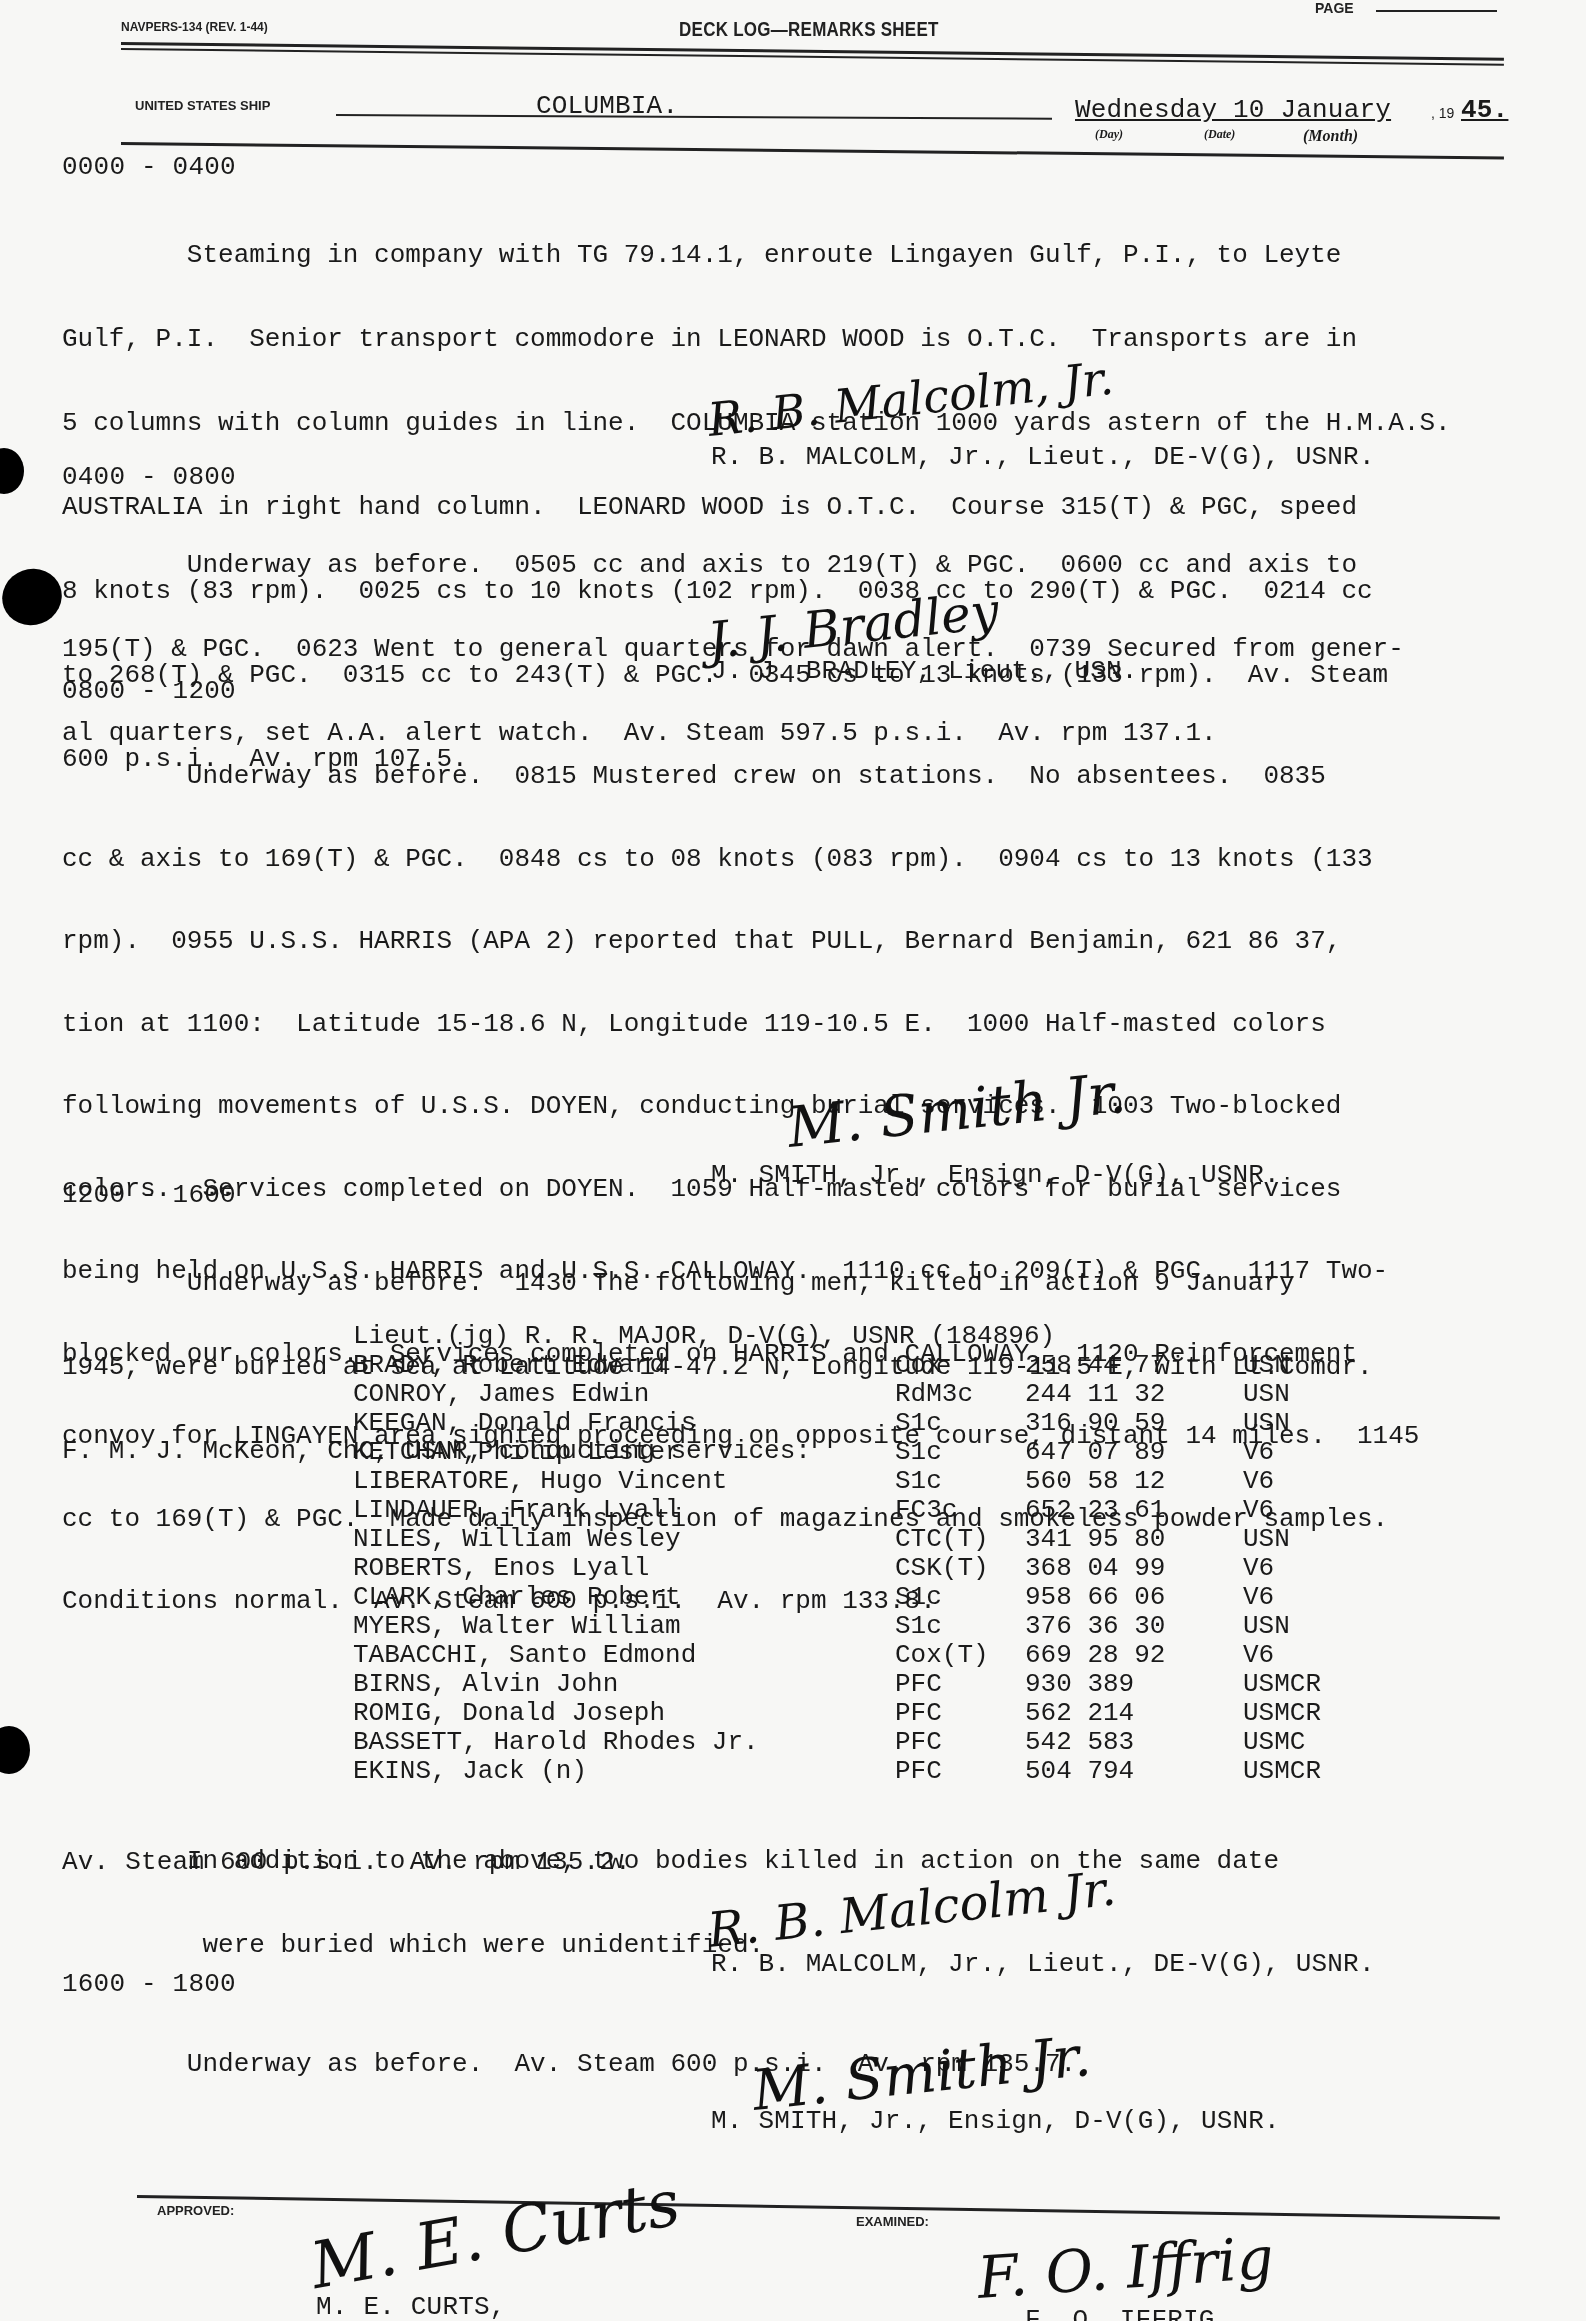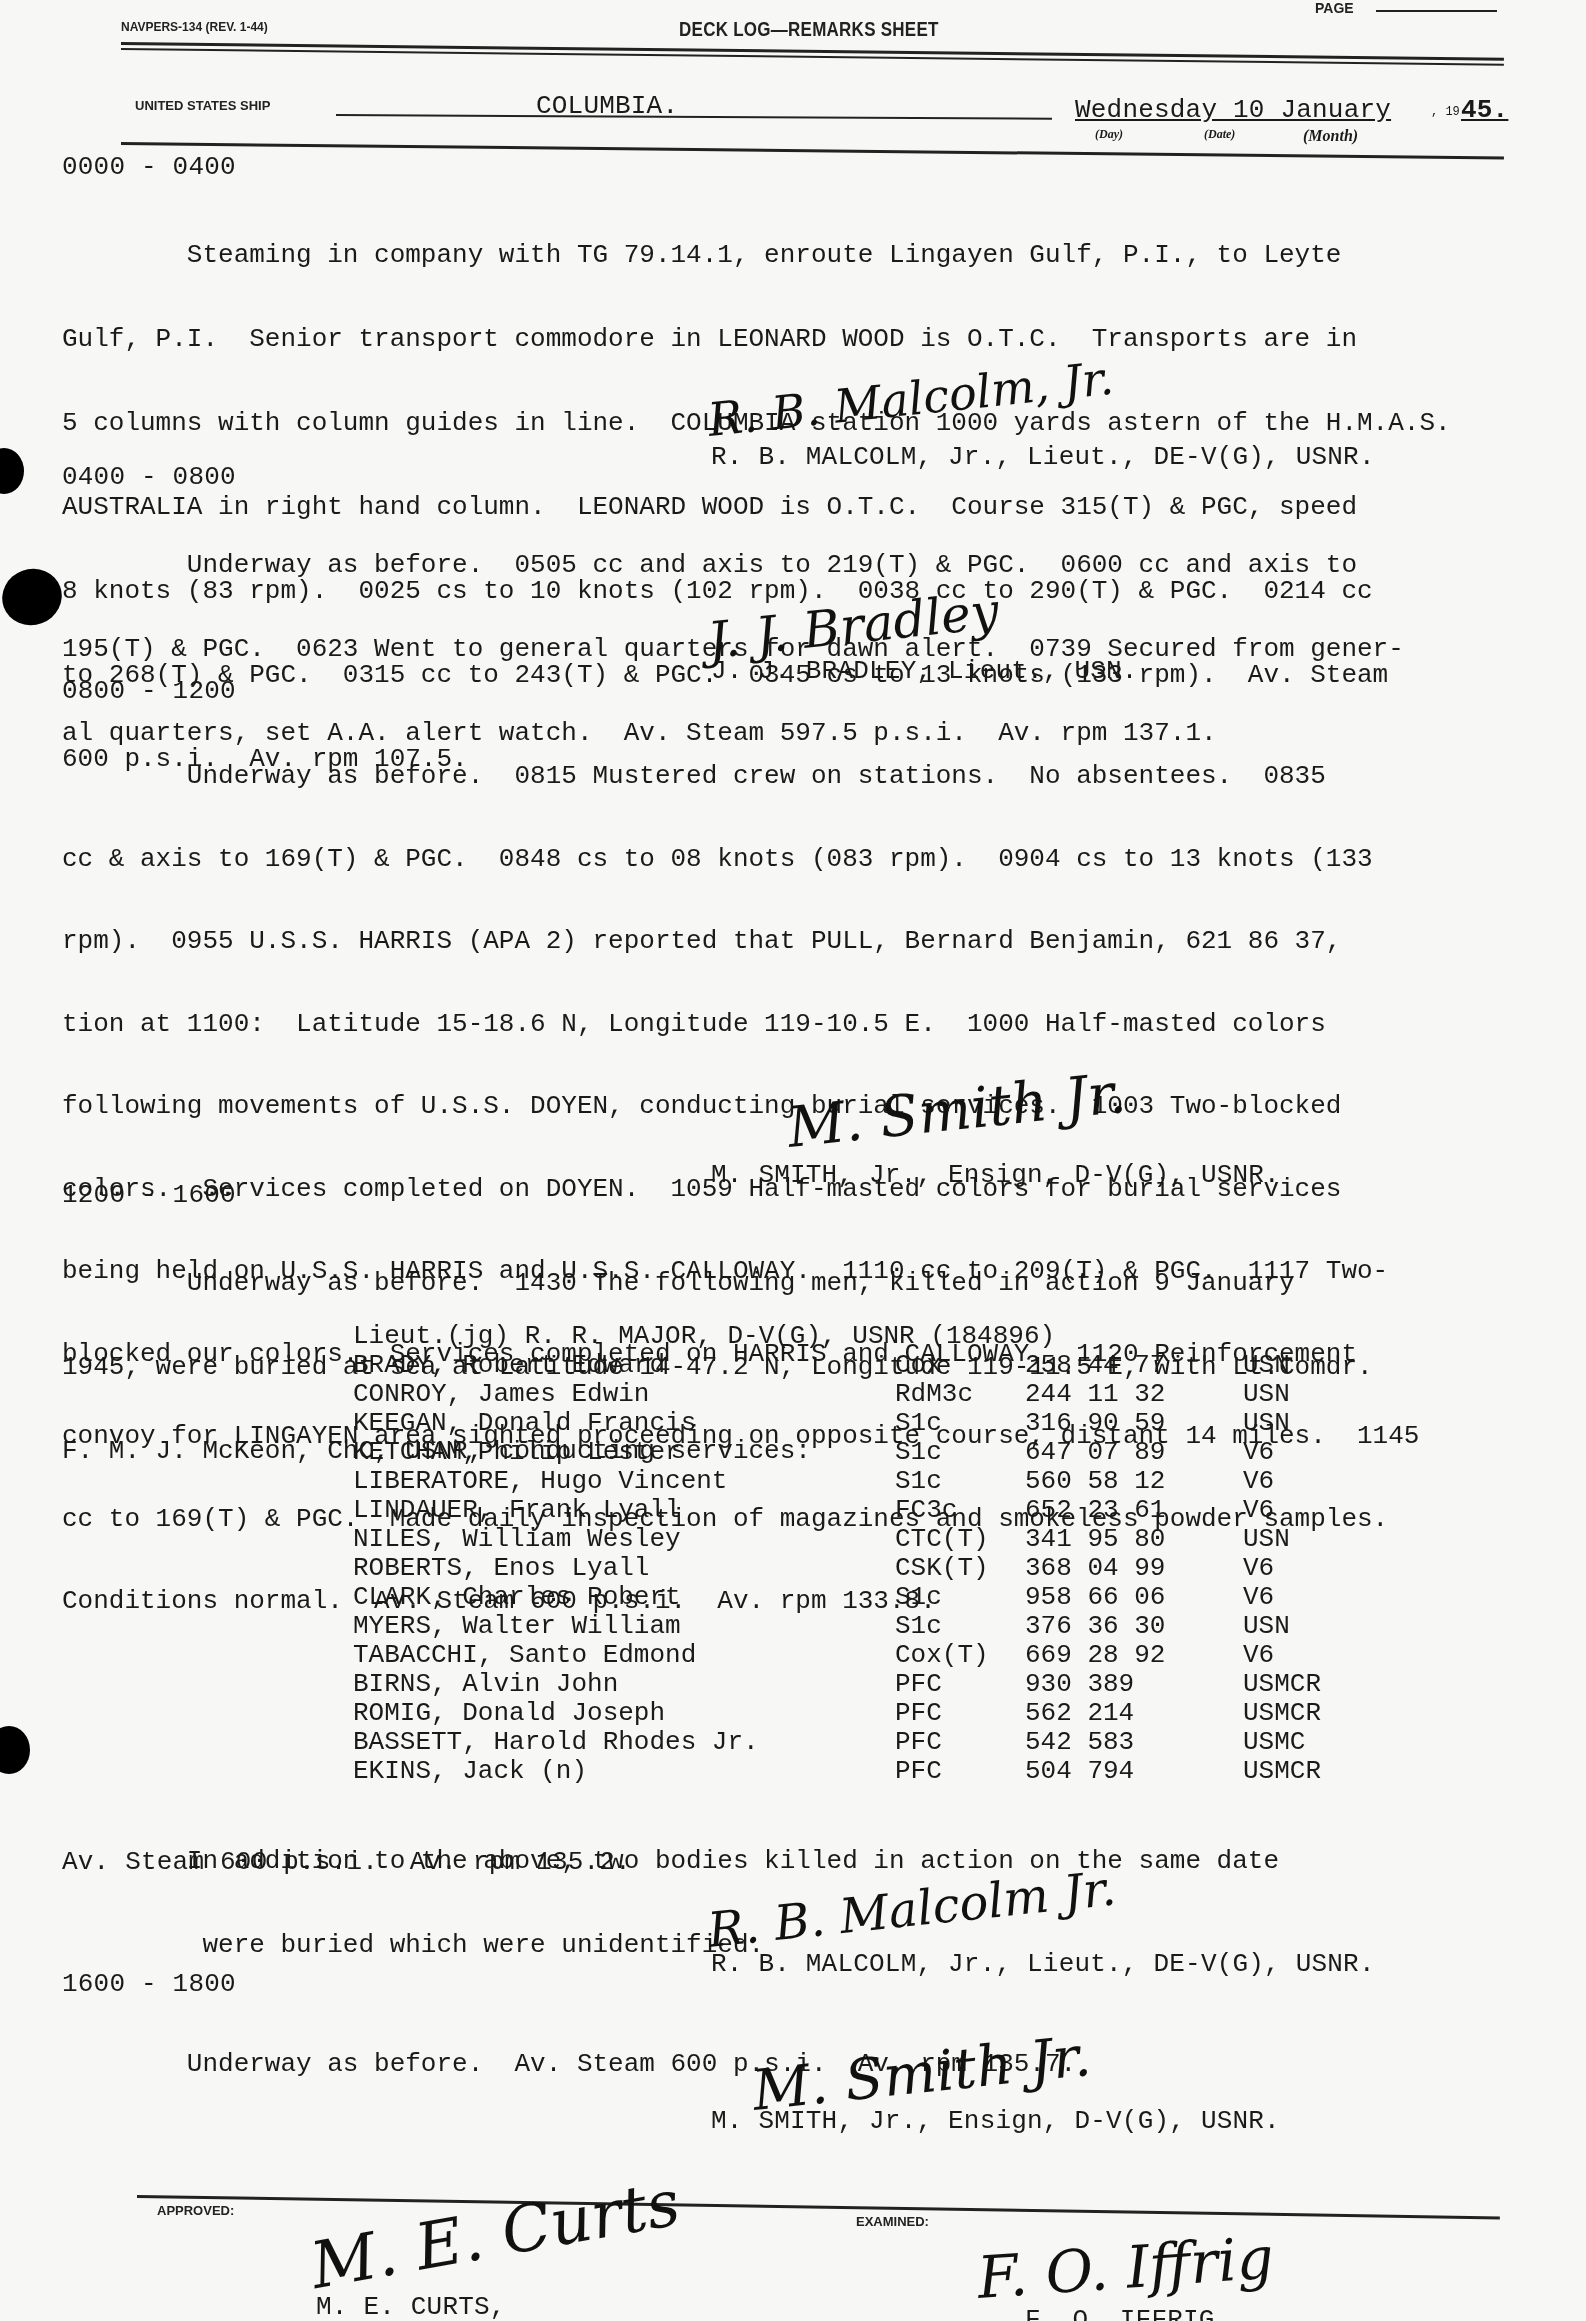--- a/index.html
+++ b/index.html
@@ -34,21 +34,21 @@
 <div class="abs form-label" style="left:679px;top:18px;font-size:20px;letter-spacing:0.3px;transform:scaleX(0.85);transform-origin:left;">DECK LOG—REMARKS SHEET</div>
 
 <div class="hr" style="left:121px;top:42px;width:1383px;transform:rotate(0.65deg);transform-origin:left;"></div>
 <div class="hr" style="left:121px;top:48px;width:1383px;height:2px;transform:rotate(0.65deg);transform-origin:left;"></div>
 
 <div class="abs form-label" style="left:135px;top:98px;font-size:13px;">UNITED STATES SHIP</div>
 <div class="hr" style="left:336px;top:114px;width:716px;height:2px;transform:rotate(0.3deg);transform-origin:left;"></div>
 <div class="abs tw" style="left:502px;top:92px;font-size:26px;margin-left:34px;">COLUMBIA.</div>
 
 <div class="abs tw" style="left:1075px;top:96px;text-decoration:underline;">Wednesday 10 January</div>
-<div class="abs" style="left:1431px;top:105px;font-size:12px;font-family:Liberation Mono, monospace;">, 19</div>
+<div class="abs" style="left:1431px;top:105px;font-size:14px;font-family:Liberation Sans, sans-serif;">, 19</div>
 <div class="abs tw" style="left:1461px;top:96px;font-weight:bold;text-decoration:underline;">45.</div>
 
 <div class="abs" style="left:1095px;top:127px;font-size:12px;font-style:italic;font-weight:bold;font-family:'Liberation Serif',serif;">(Day)</div>
 <div class="abs" style="left:1204px;top:127px;font-size:12px;font-style:italic;font-weight:bold;font-family:'Liberation Serif',serif;">(Date)</div>
 <div class="abs" style="left:1303px;top:127px;font-size:16px;font-style:italic;font-weight:bold;font-family:'Liberation Serif',serif;">(Month)</div>
 
 <div class="hr" style="left:121px;top:142px;width:1383px;transform:rotate(0.6deg);transform-origin:left;"></div>
 
 <div class="hole" style="left:-16px;top:448px;width:40px;height:46px;"></div>
 <div class="hole" style="left:2px;top:569px;width:60px;height:56px;transform:rotate(-20deg);"></div>

